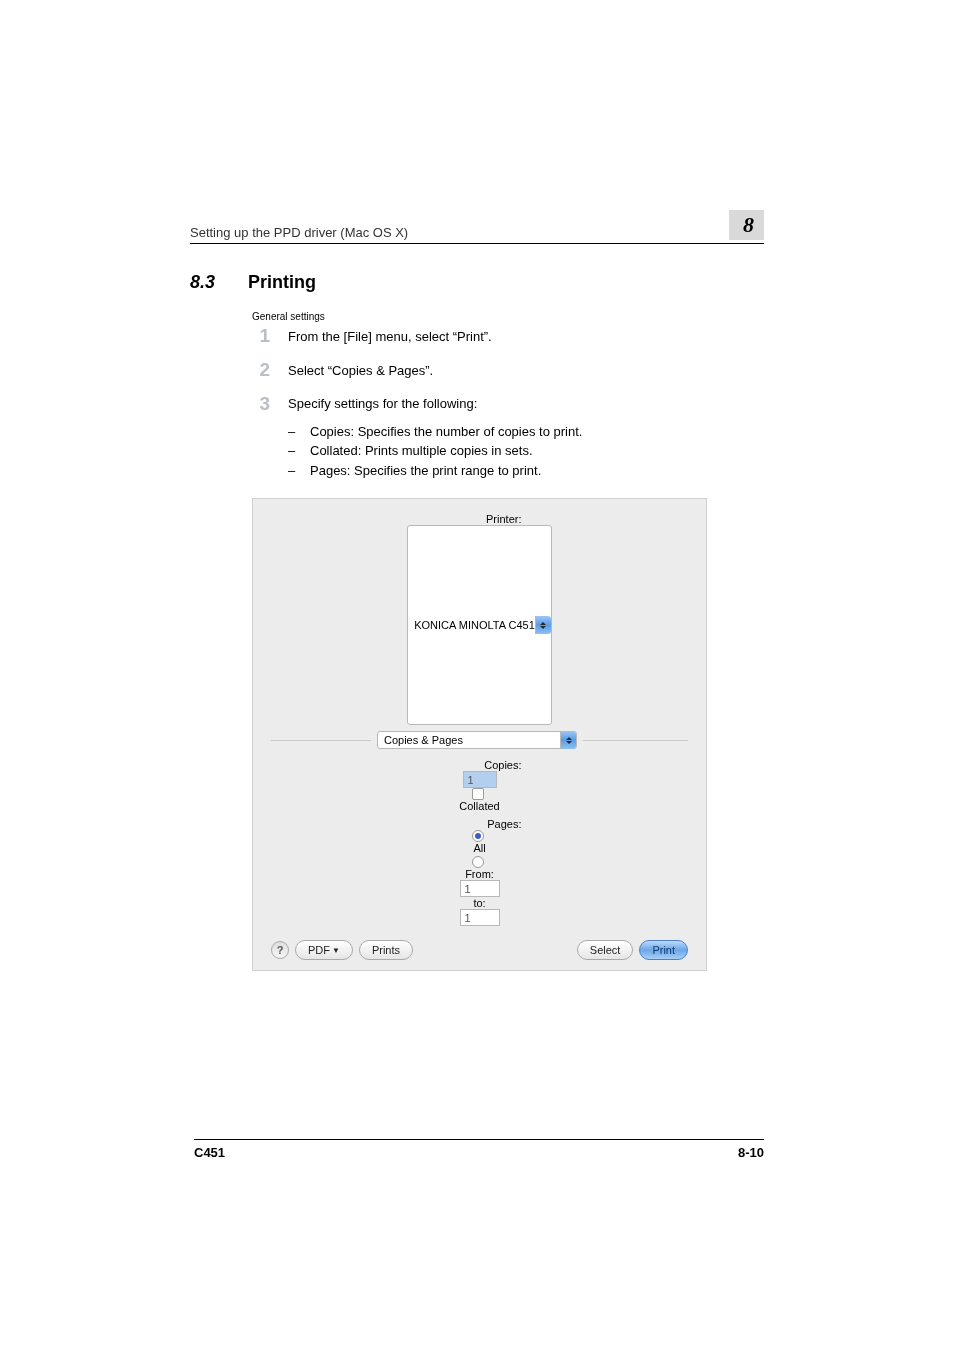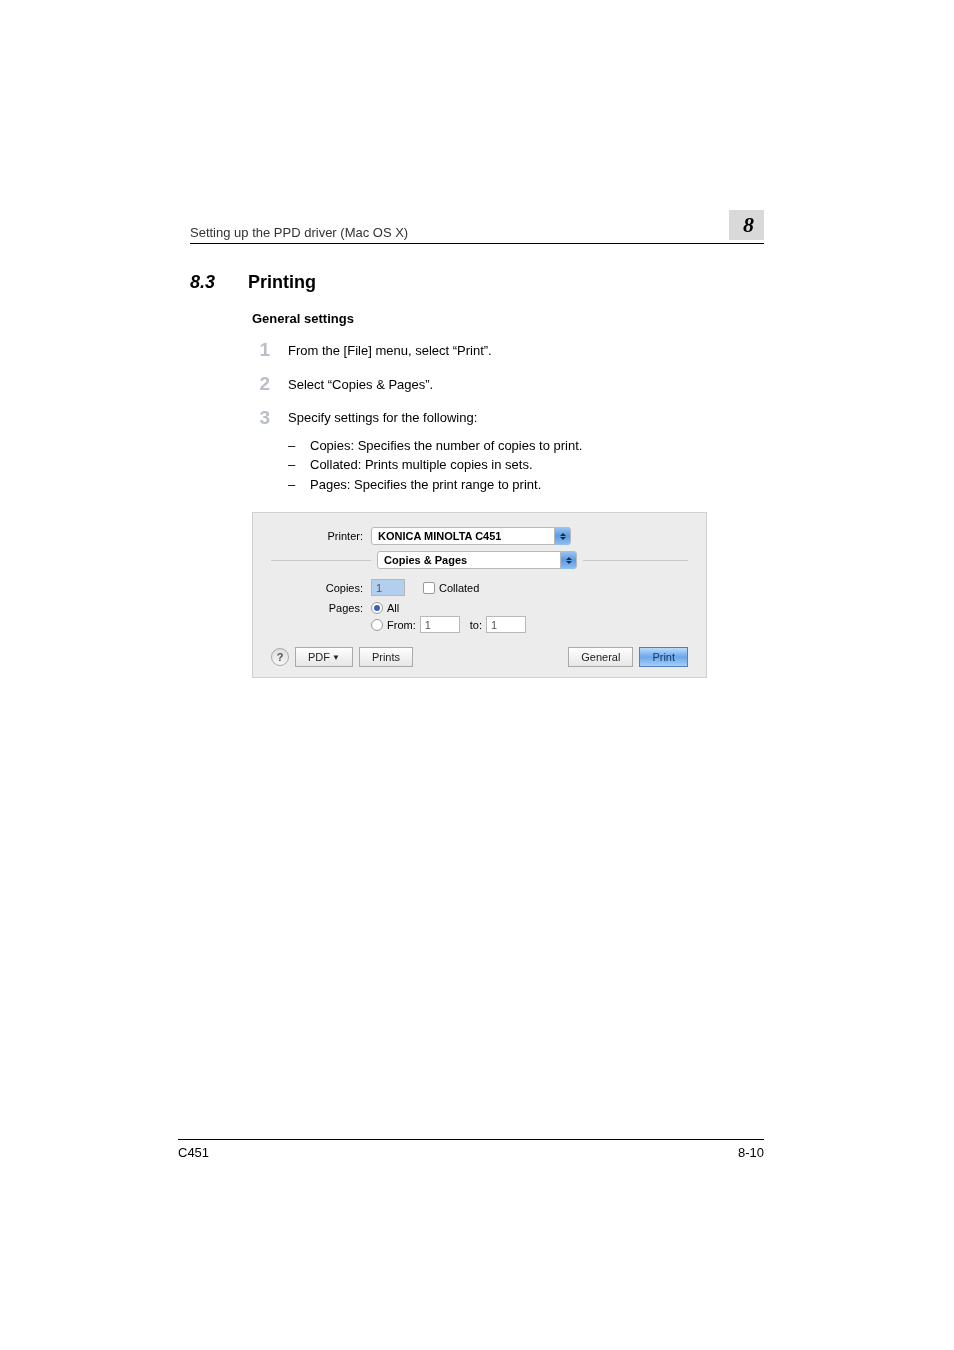--- a/index.html
+++ b/index.html
@@ -51,23 +51,23 @@
     font-style: italic;
   }
   .section-title {
     font-size: 18px;
     font-weight: bold;
   }
   .content-offset {
     margin-left: 62px;
   }
   .subheading {
-    font-size: 13px;
-    font-weight: bold;
-    margin-bottom: 14px;
+    font-size: 10px;
+    font-weight: normal;
+    margin-bottom: 4px;
   }
   .step-row {
     display: flex;
     gap: 18px;
     margin-bottom: 14px;
   }
   .step-num {
     font-size: 19px;
     font-weight: bold;
     color: #b9bfc6;
@@ -100,39 +100,39 @@
     padding: 14px 18px 10px 18px;
     width: 455px;
     font-family: "Lucida Grande", Arial, sans-serif;
     font-size: 11px;
     color: #000;
   }
   .ss-row {
     display: flex;
     align-items: center;
     margin-bottom: 6px;
+    flex-direction: column;
   }
   .ss-label {
     width: 100px;
     text-align: right;
     padding-right: 8px;
     font-size: 11px;
   }
   .ss-select {
     flex: 0 0 200px;
     display: flex;
     align-items: center;
     background: #fff;
     border: 1px solid #b8b8b8;
     border-radius: 3px;
     height: 18px;
     padding-left: 6px;
     position: relative;
     font-size: 11px;
-    font-weight: bold;
   }
   .ss-select-cap {
     width: 16px;
     height: 18px;
     background: linear-gradient(#9ec6f4, #5a9de6, #8fc0f3);
     border-left: 1px solid #b8b8b8;
     border-radius: 0 3px 3px 0;
     margin-left: auto;
     display: flex;
     flex-direction: column;
@@ -205,21 +205,21 @@
   }
   .ss-bottom {
     display: flex;
     justify-content: space-between;
     align-items: center;
     margin-top: 14px;
   }
   .ss-btn {
     background: linear-gradient(#ffffff, #e6e6e6);
     border: 1px solid #aaa;
-    border-radius: 0;
+    border-radius: 10px;
     height: 20px;
     padding: 0 12px;
     display: inline-flex;
     align-items: center;
     font-size: 11px;
     color: #222;
   }
   .ss-btn.default {
     background: linear-gradient(#bddbfb, #6ba7ea, #a7cef6);
     border-color: #4e7fc7;
@@ -243,23 +243,24 @@
     gap: 6px;
     align-items: center;
   }
   .ss-right-btns {
     display: flex;
     gap: 6px;
     align-items: center;
   }
   .footer {
     position: absolute;
-    left: 178px;
+    left: 194px;
     right: 190px;
     bottom: 190px;
+    font-weight: bold;
   }
   .footer-rule {
     border-top: 1px solid #000;
     padding-top: 5px;
     display: flex;
     justify-content: space-between;
     font-size: 13px;
   }
   .tri {
     font-size: 8px;
@@ -375,21 +376,21 @@
           <span class="ss-btn">
             <span>PDF</span>
               <span class="tri">▼</span>
           </span>
           <span class="ss-btn">
               <span>Prints</span>
             </span>
         </div>
         <div class="ss-right-btns">
           <span class="ss-btn">
-              <span>General</span>
+              <span>Select</span>
             </span>
           <span class="ss-btn default">
               <span>Print</span>
             </span>
         </div>
       </div>
     </div>
   </div>
 </div>
 

